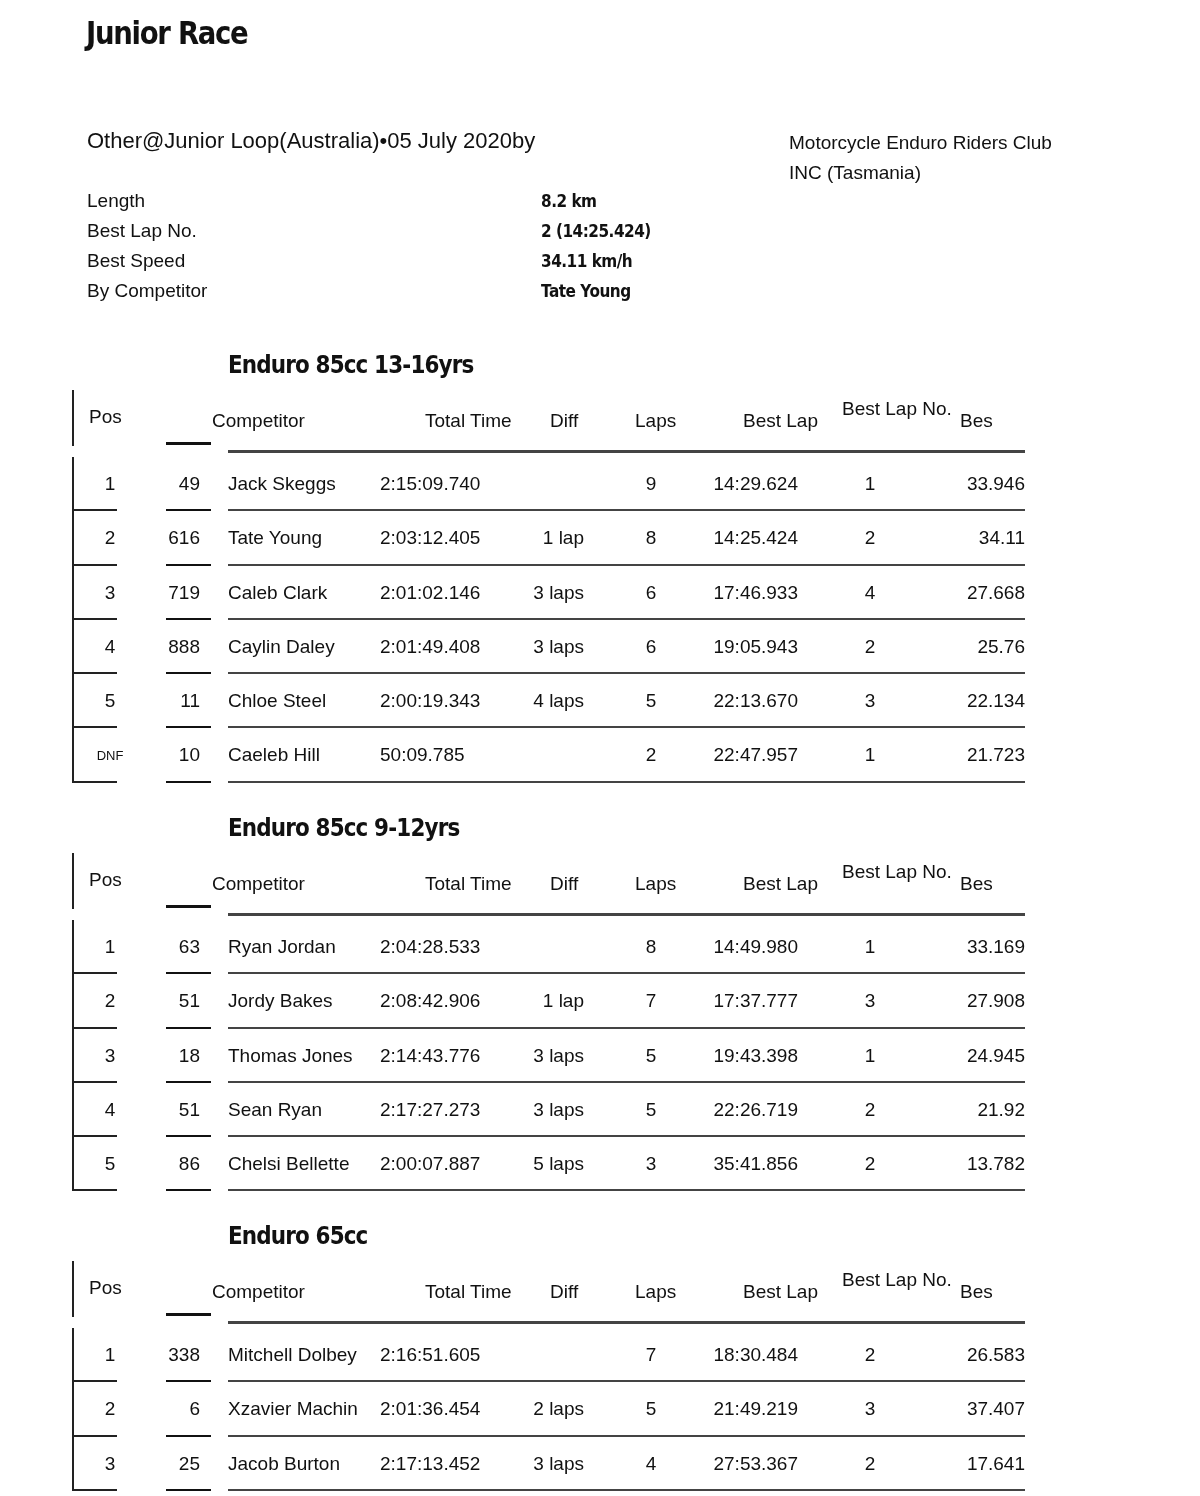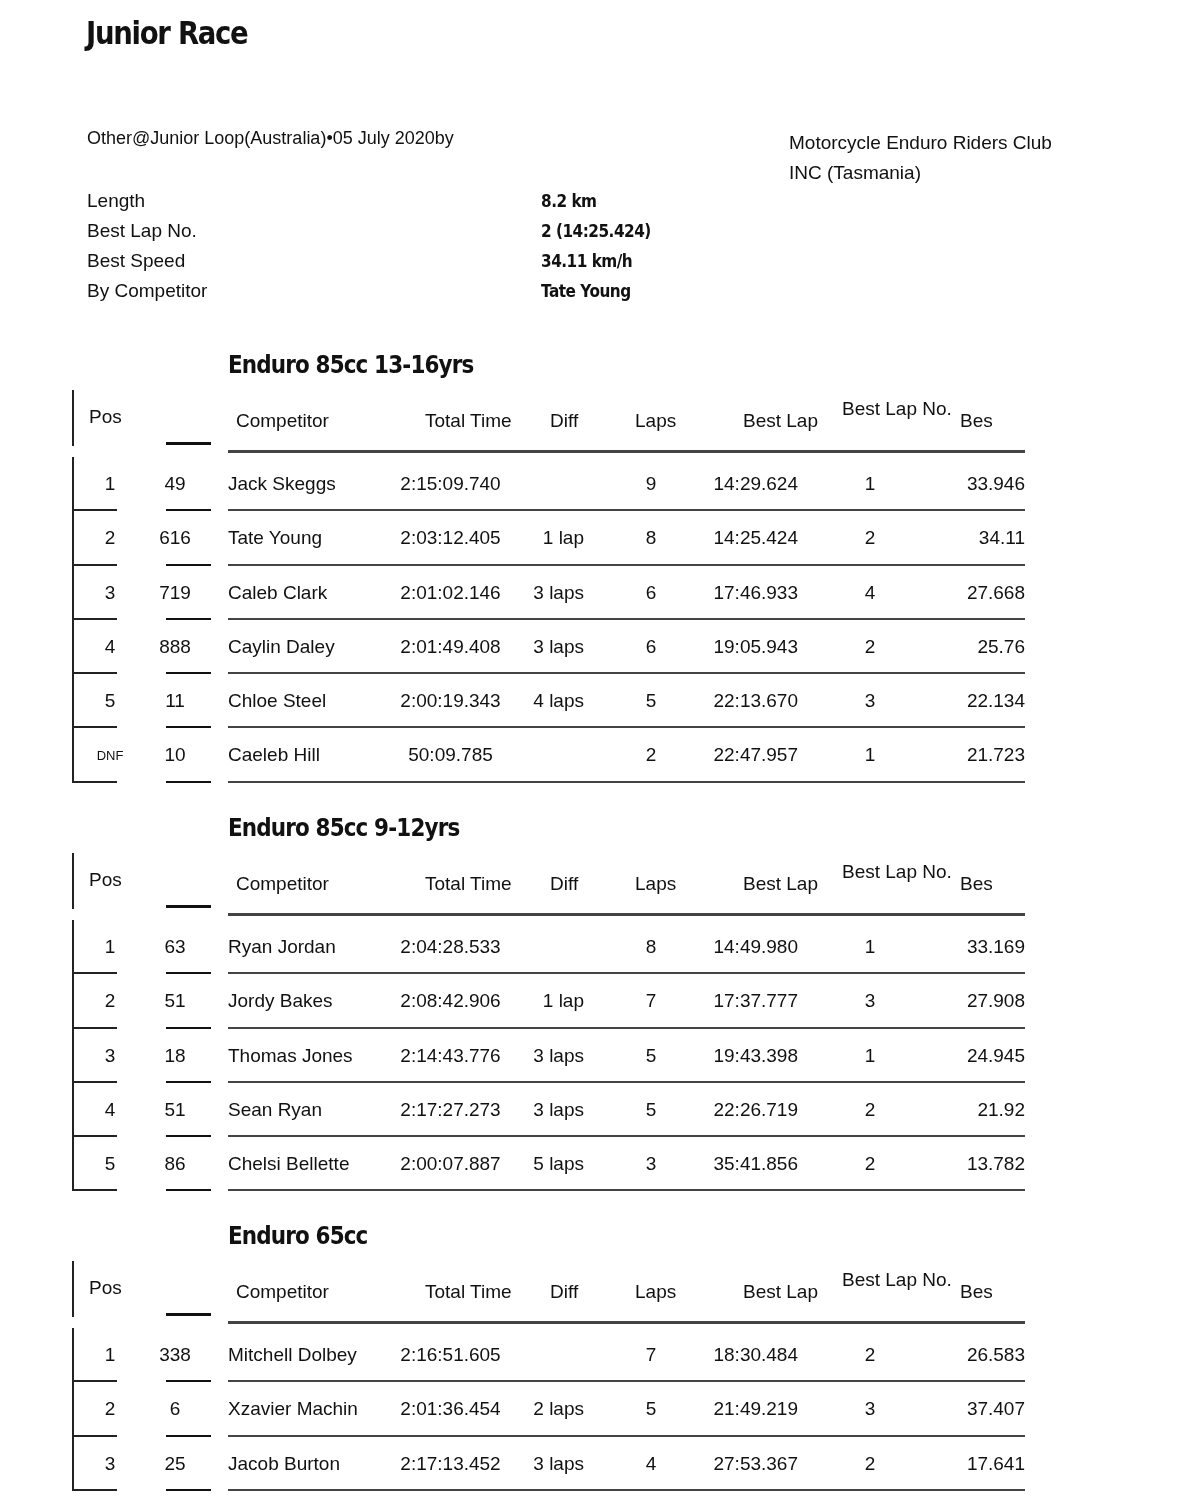--- a/index.html
+++ b/index.html
@@ -1,52 +1,52 @@
 <!DOCTYPE html>
 <html><head>
 <meta charset="utf-8">
 <style>
   html, body { margin: 0; padding: 0; background: #ffffff; }
   body { width: 1200px; height: 1496px; position: relative; overflow: hidden; color: #111; font-family: "Liberation Sans", sans-serif; }
   .title { position: absolute; left: 86px; top: 14px; font-family: "DejaVu Sans", sans-serif; font-weight: bold; font-size: 32px; letter-spacing: -1.5px; transform: scaleX(0.86); transform-origin: left top; margin: 0; }
-  .venue { position: absolute; left: 87px; top: 128px; font-size: 18px; }
+  .venue { position: absolute; left: 87px; top: 128px; font-size: 22px; }
   .club { position: absolute; left: 789px; top: 128px; font-size: 19px; line-height: 30px; width: 300px; }
   .meta { position: absolute; left: 87px; top: 186px; }
   .meta-row { height: 30px; position: relative; }
   .meta-label { position: absolute; left: 0; top: 0; font-size: 19px; line-height: 30px; white-space: nowrap; }
   .meta-value { position: absolute; left: 454px; top: 0; font-family: "DejaVu Sans", sans-serif; font-weight: bold; font-size: 18px; line-height: 30px; letter-spacing: -0.6px; transform: scaleX(0.85); transform-origin: left center; white-space: nowrap; }
 
   .section { position: absolute; left: 0; width: 1200px; }
   .sec-title { position: absolute; left: 228px; top: 0; font-family: "DejaVu Sans", sans-serif; font-weight: bold; font-size: 25px; letter-spacing: -1px; transform: scaleX(0.86); transform-origin: left top; white-space: nowrap; margin: 0; }
   .hdr { position: absolute; top: 40px; left: 0; width: 1168px; height: 64px; }
   .hdr .vbar { position: absolute; left: 72px; top: 0; width: 2px; height: 56px; background: #222; }
   .hdr .numbar { position: absolute; left: 166px; top: 52px; width: 45px; height: 3px; background: #111; }
   .hdr .rule { position: absolute; left: 228px; top: 60px; width: 797px; height: 3px; background: #444; }
   .hdr .h { position: absolute; font-size: 19px; white-space: nowrap; }
   .hdr .h-pos { left: 89px; top: 16px; }
-  .hdr .h-comp { left: 236px; top: 20px; }
+  .hdr .h-comp { left: 212px; top: 20px; }
   .hdr .h-total { left: 425px; top: 20px; }
   .hdr .h-diff { left: 550px; top: 20px; }
   .hdr .h-laps { left: 635px; top: 20px; }
   .hdr .h-best { left: 743px; top: 20px; }
   .hdr .h-bestno { left: 842px; top: 4px; width: 104px; text-align: center; line-height: 30px; }
   .hdr .h-speed { left: 960px; top: 20px; width: 65px; overflow: hidden; }
 
   .rows { position: absolute; top: 107px; left: 0; width: 1200px; }
   .row { position: relative; height: 54.3px; }
   .row .vline { position: absolute; left: 72px; top: 0; width: 2px; height: 100%; background: #222; }
   .row .posline { position: absolute; left: 72px; bottom: 0; width: 45px; height: 2px; background: #222; }
   .row .numline { position: absolute; left: 166px; bottom: 0; width: 45px; height: 2px; background: #111; }
   .row .rowline { position: absolute; left: 228px; bottom: 0; width: 797px; height: 2px; background: #444; }
   .row .c { position: absolute; top: 16px; font-size: 19px; white-space: nowrap; }
   .row .c-pos { left: 74px; width: 72px; text-align: center; }
   .row .c-pos.small { font-size: 13px; top: 20px; }
-  .row .c-num { left: 150px; width: 50px; text-align: center; }
+  .row .c-num { left: 150px; width: 50px; text-align: right; }
   .row .c-comp { left: 228px; }
-  .row .c-total { left: 380px; width: 141px; text-align: center; }
+  .row .c-total { left: 380px; width: 141px; text-align: left; }
   .row .c-diff { left: 524px; width: 60px; text-align: right; }
   .row .c-laps { left: 630px; width: 42px; text-align: center; }
   .row .c-best { left: 668px; width: 130px; text-align: right; }
   .row .c-bestno { left: 850px; width: 40px; text-align: center; }
   .row .c-speed { left: 925px; width: 100px; text-align: right; }
 </style>
 </head>
 <body>
 
 <h1 class="title">Junior Race</h1>

